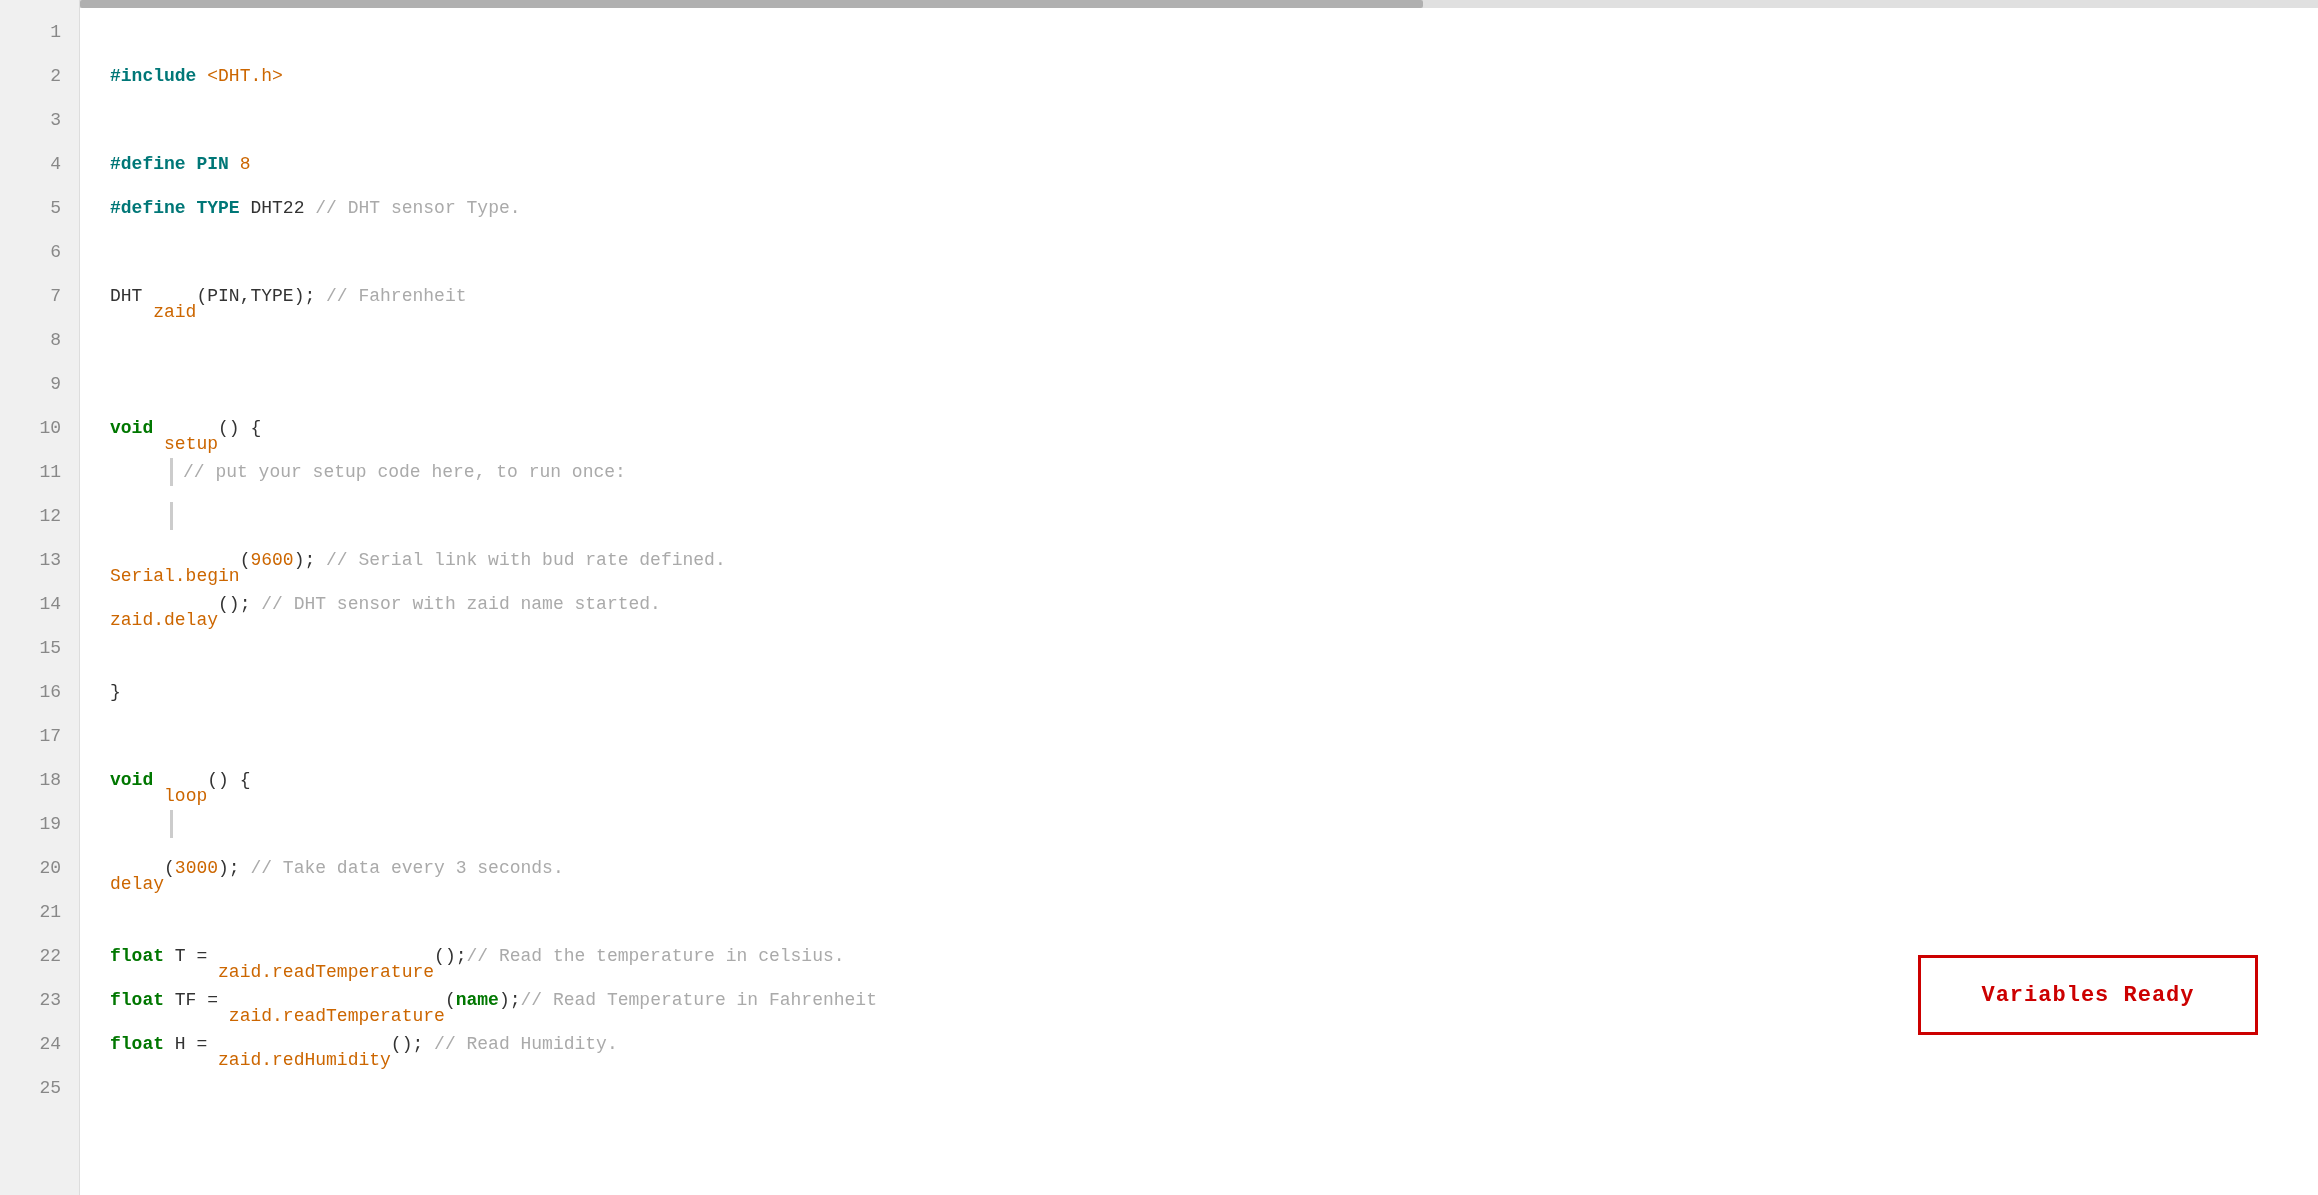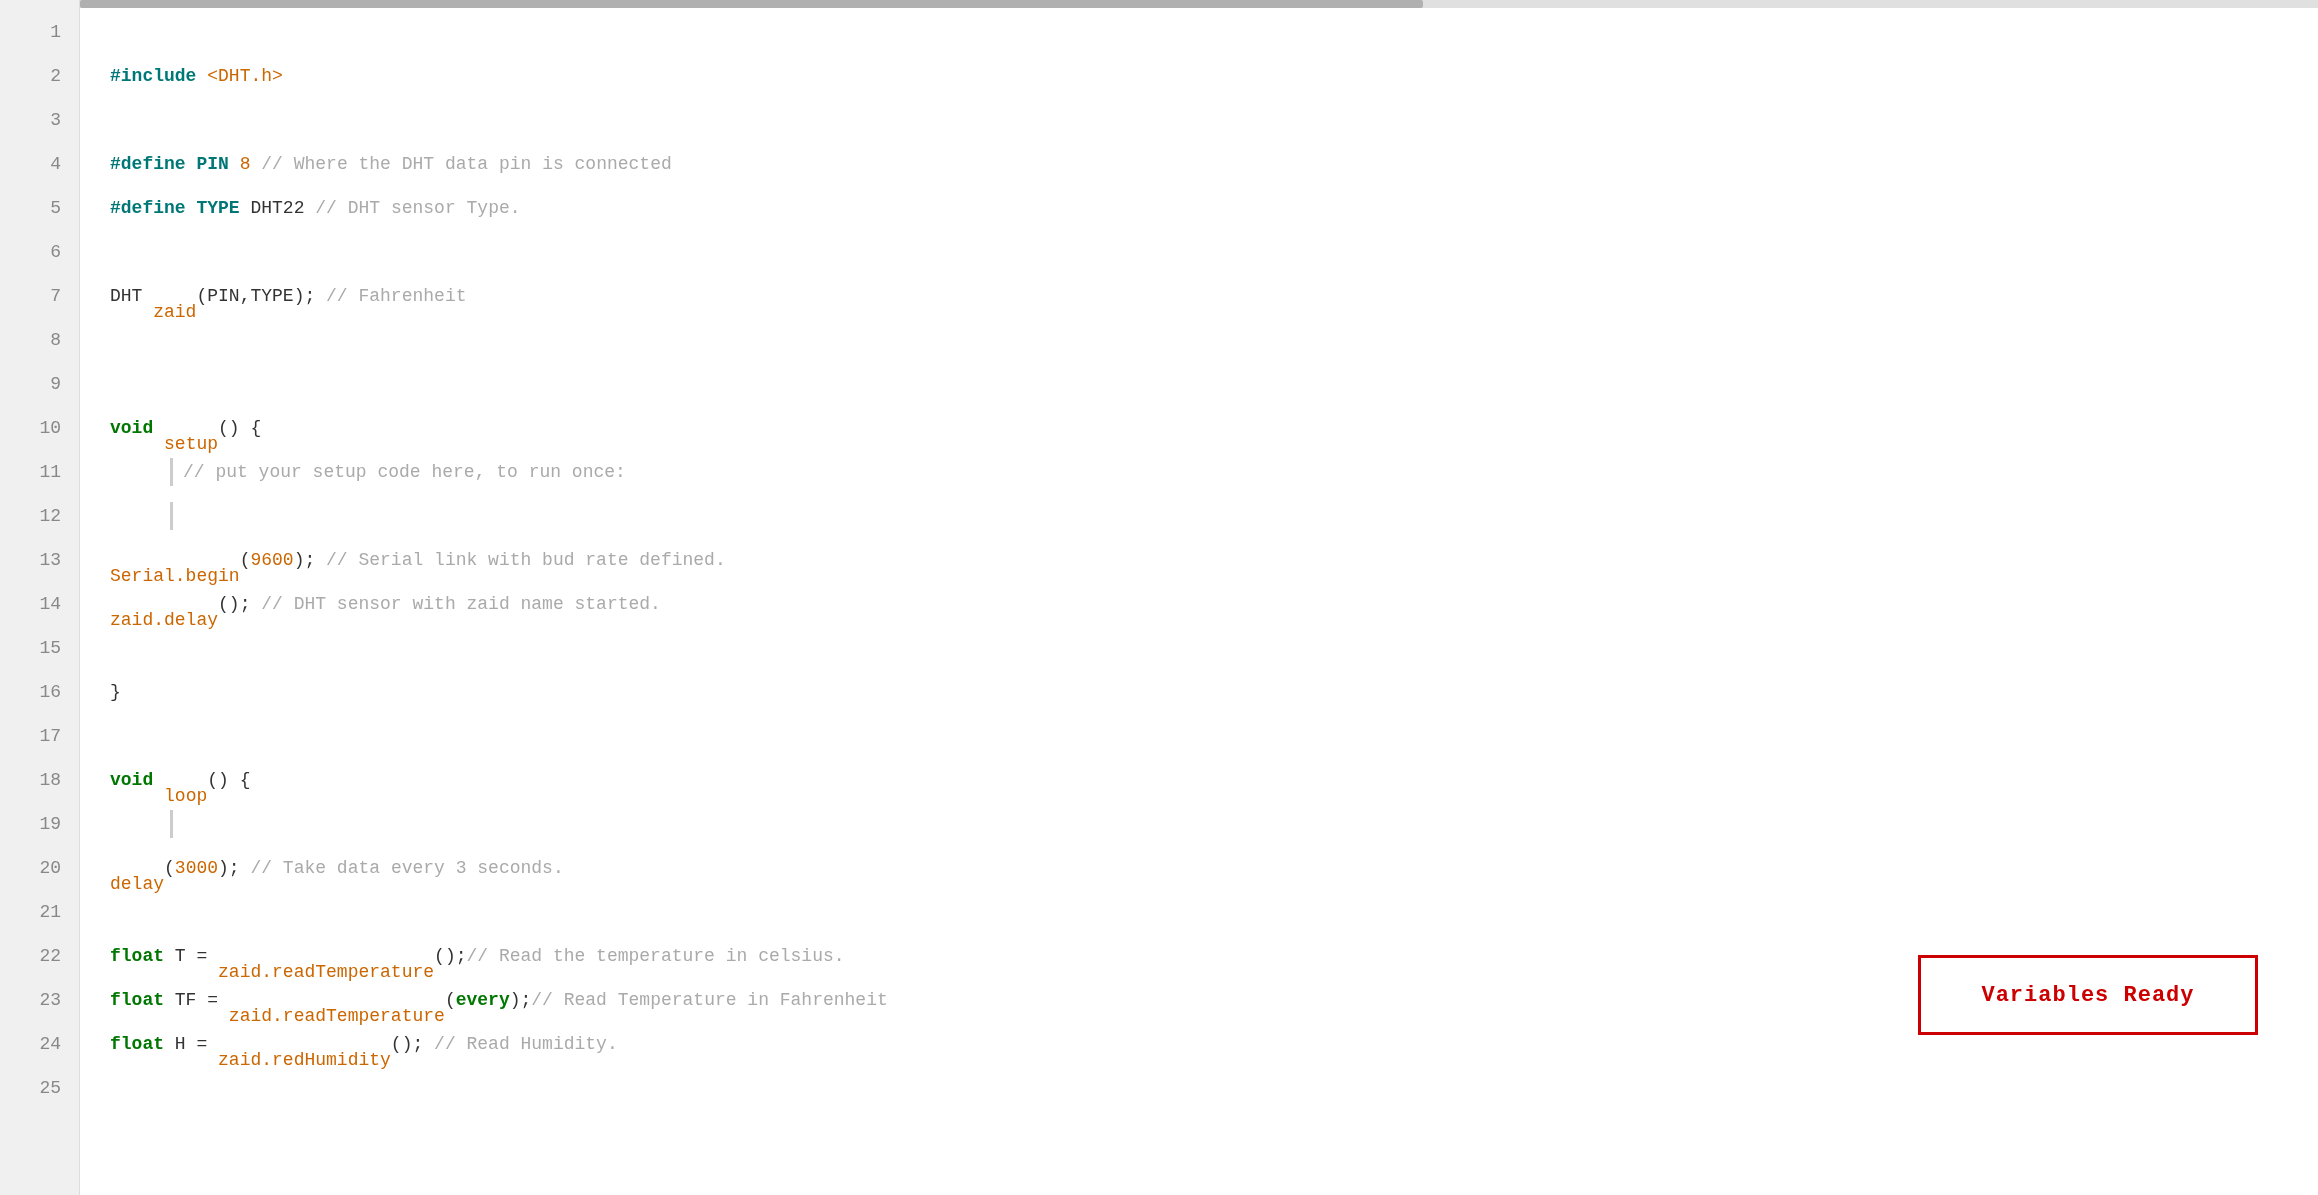--- a/index.html
+++ b/index.html
@@ -183,40 +183,40 @@
       <div class="line-number">22</div>
       <div class="line-number">23</div>
       <div class="line-number">24</div>
       <div class="line-number">25</div>
     </div>
 
   <div class="code-area" id="code-area-col">
   <div class="code-line"></div>
       <div class="code-line"><span class="preprocessor">#include</span><span class="plain"> </span><span class="string">&lt;DHT.h&gt;</span></div>
       <div class="code-line"></div>
-      <div class="code-line"><span class="preprocessor">#define</span><span class="plain"> </span><span class="preprocessor">PIN</span><span class="plain"> </span><span class="number">8</span><span class="plain"> </span><span class="comment">// Where the DHT data pin is connected</span></div>
+      <div class="code-line"><span class="preprocessor">#define</span><span class="plain"> </span><span class="preprocessor">PIN</span><span class="plain"> </span><span class="number">8</span><span class="plain"> </span></div>
       <div class="code-line"><span class="preprocessor">#define</span><span class="plain"> </span><span class="preprocessor">TYPE</span><span class="plain"> </span><span class="plain">DHT22</span><span class="plain"> </span><span class="comment">// DHT sensor Type.</span></div>
       <div class="code-line"></div>
       <div class="code-line"><span class="plain">DHT </span><span class="function-call">zaid</span><span class="plain">(PIN,TYPE); </span><span class="comment">// Fahrenheit</span></div>
       <div class="code-line"></div>
       <div class="code-line"></div>
       <div class="code-line"><span class="keyword">void</span><span class="plain"> </span><span class="function-call">setup</span><span class="plain">() {</span></div>
       <div class="code-line indent"><span class="block-bar"></span><span class="comment">// put your setup code here, to run once:</span></div>
       <div class="code-line indent"><span class="block-bar"></span></div>
       <div class="code-line"><span class="function-call">Serial.begin</span><span class="plain">(</span><span class="number">9600</span><span class="plain">); </span><span class="comment">// Serial link with bud rate defined.</span></div>
       <div class="code-line"><span class="function-call">zaid.delay</span><span class="plain">(); </span><span class="comment">// DHT sensor with zaid name started.</span></div>
       <div class="code-line"></div>
       <div class="code-line"><span class="plain">}</span></div>
       <div class="code-line"></div>
       <div class="code-line"><span class="keyword">void</span><span class="plain"> </span><span class="function-call">loop</span><span class="plain">() {</span></div>
       <div class="code-line indent"><span class="block-bar"></span></div>
       <div class="code-line"><span class="function-call">delay</span><span class="plain">(</span><span class="number">3000</span><span class="plain">); </span><span class="comment">// Take data every 3 seconds.</span></div>
       <div class="code-line"></div>
       <div class="code-line"><span class="keyword">float</span><span class="plain"> T = </span><span class="function-call">zaid.readTemperature</span><span class="plain">();</span><span class="comment">// Read the temperature in celsius.</span></div>
-      <div class="code-line"><span class="keyword">float</span><span class="plain"> TF = </span><span class="function-call">zaid.readTemperature</span><span class="plain">(</span><span class="keyword">every</span><span class="plain">);</span><span class="comment">// Read Temperature in Fahrenheit</span></div>
+      <div class="code-line"><span class="keyword">float</span><span class="plain"> TF = </span><span class="function-call">zaid.readTemperature</span><span class="plain">(</span><span class="keyword">name</span><span class="plain">);</span><span class="comment">// Read Temperature in Fahrenheit</span></div>
       <div class="code-line"><span class="keyword">float</span><span class="plain"> H = </span><span class="function-call">zaid.redHumidity</span><span class="plain">(); </span><span class="comment">// Read Humidity.</span></div>
       <div class="code-line"></div>
     </div>
 
   <div class="variables-ready-box">
     <span class="variables-ready-text">Variables Ready</span>
   </div>
 </div>
 
 </body></html>

